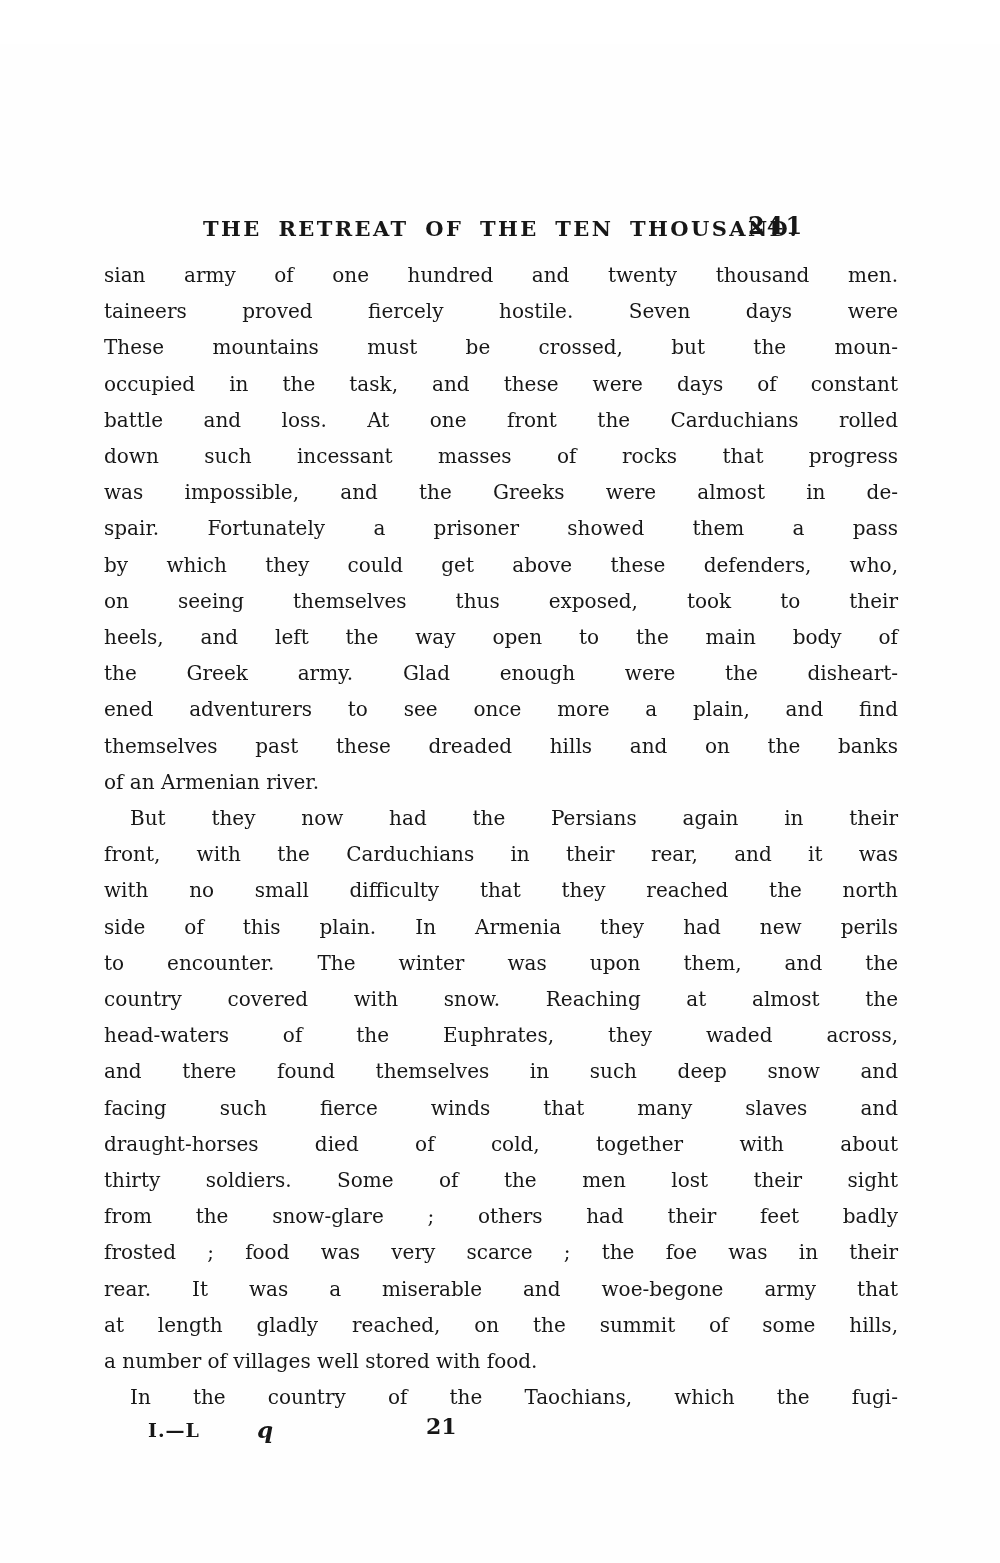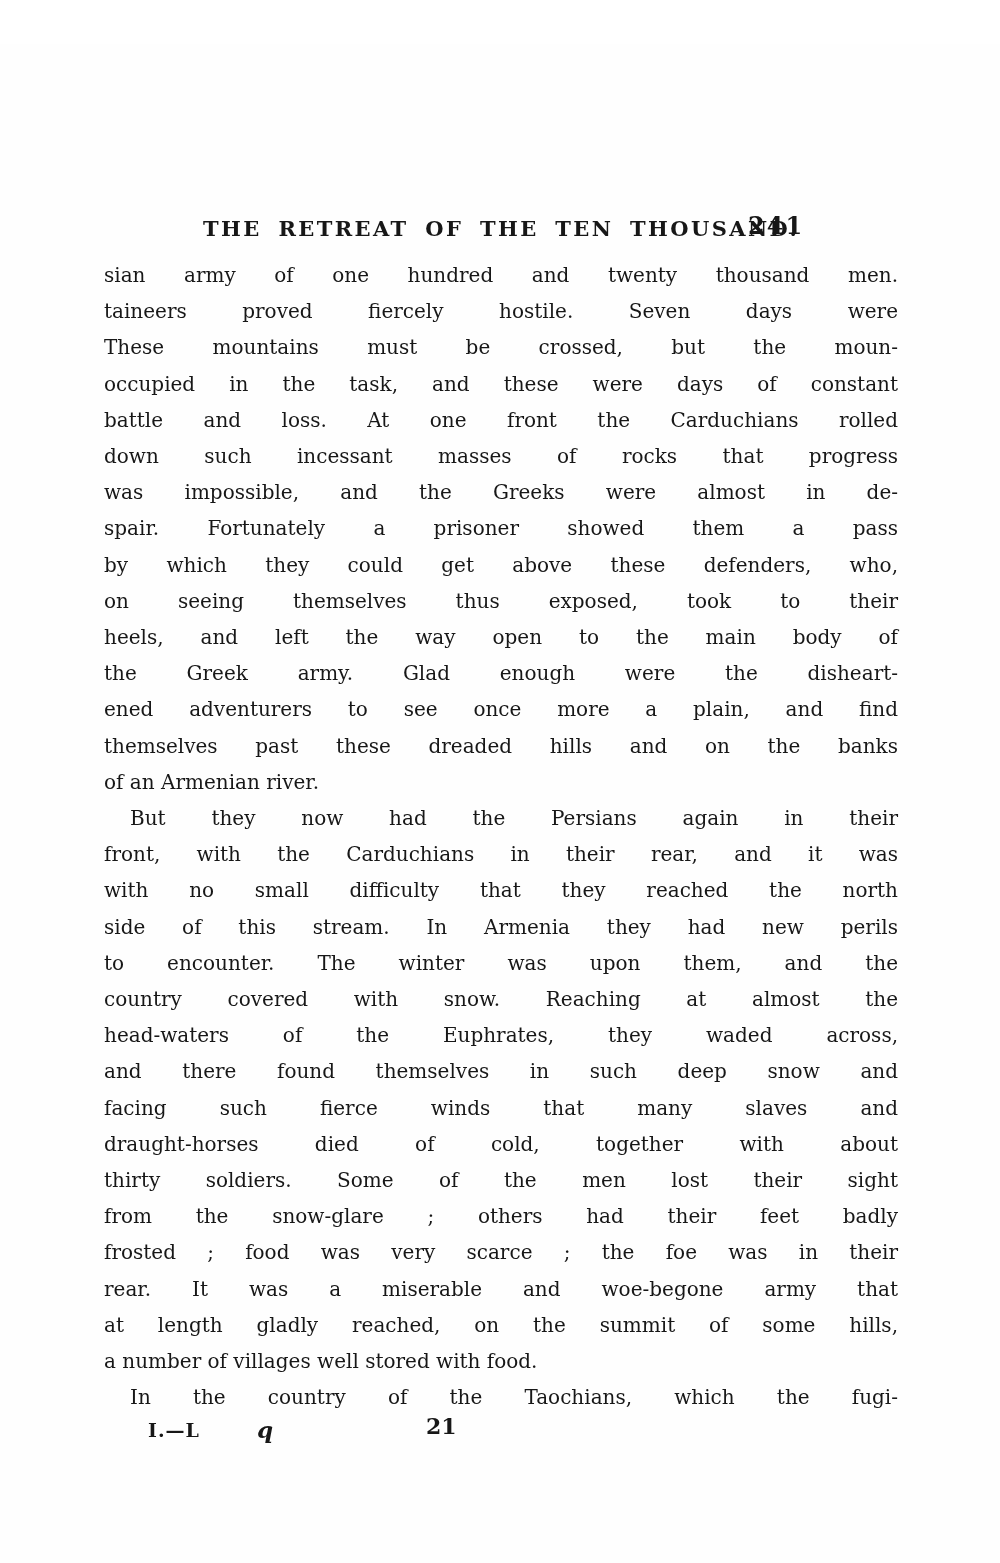--- a/index.html
+++ b/index.html
@@ -112,21 +112,21 @@
         <div class="line">heels, and left the way open to the main body of</div>
         <div class="line">the Greek army.  Glad enough were the disheart-</div>
         <div class="line">ened adventurers to see once more a plain, and find</div>
         <div class="line">themselves past these dreaded hills and on the banks</div>
         <div class="line flush">of an Armenian river.</div>
       </div>
       <div class="paragraph">
         <div class="line indent">But they now had the Persians again in their</div>
         <div class="line">front, with the Carduchians in their rear, and it was</div>
         <div class="line">with no small difficulty that they reached the north</div>
-        <div class="line">side of this stream.  In Armenia they had new perils</div>
+        <div class="line">side of this plain.  In Armenia they had new perils</div>
         <div class="line">to encounter.  The winter was upon them, and the</div>
         <div class="line">country covered with snow.  Reaching at almost the</div>
         <div class="line">head-waters of the Euphrates, they waded across,</div>
         <div class="line">and there found themselves in such deep snow and</div>
         <div class="line">facing such fierce winds that many slaves and</div>
         <div class="line">draught-horses died of cold, together with about</div>
         <div class="line">thirty soldiers.  Some of the men lost their sight</div>
         <div class="line">from the snow-glare ; others had their feet badly</div>
         <div class="line">frosted ; food was very scarce ; the foe was in their</div>
         <div class="line">rear.  It was a miserable and woe-begone army that</div>

